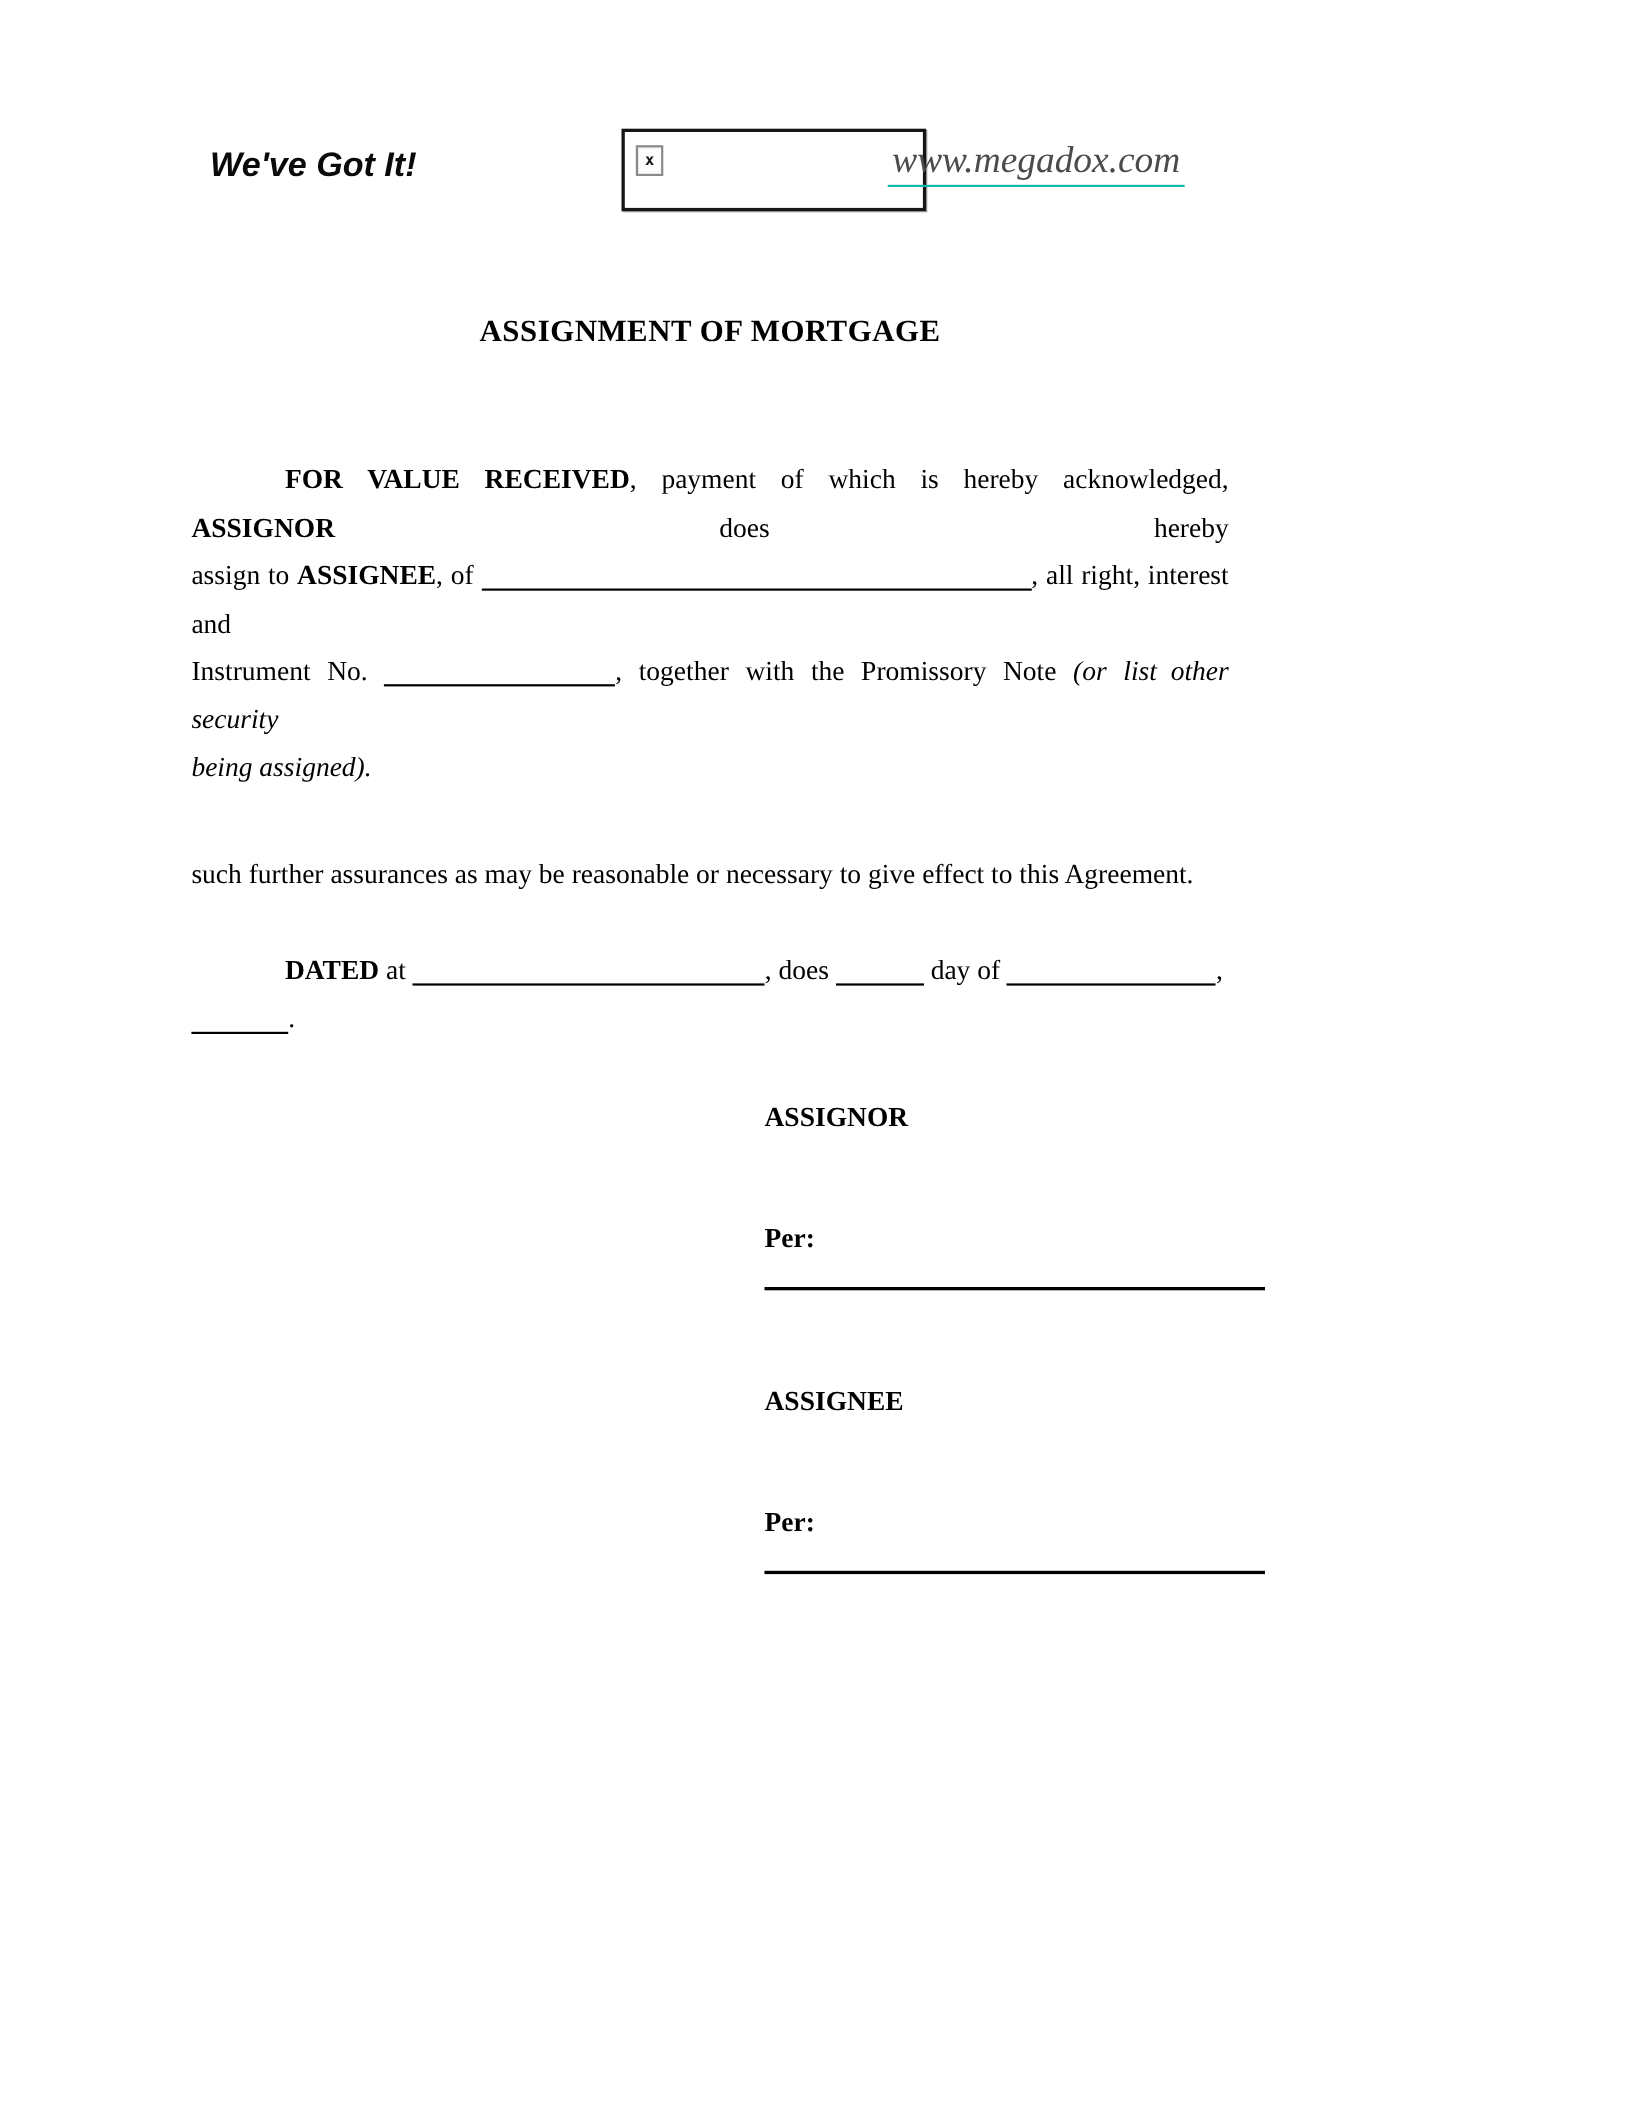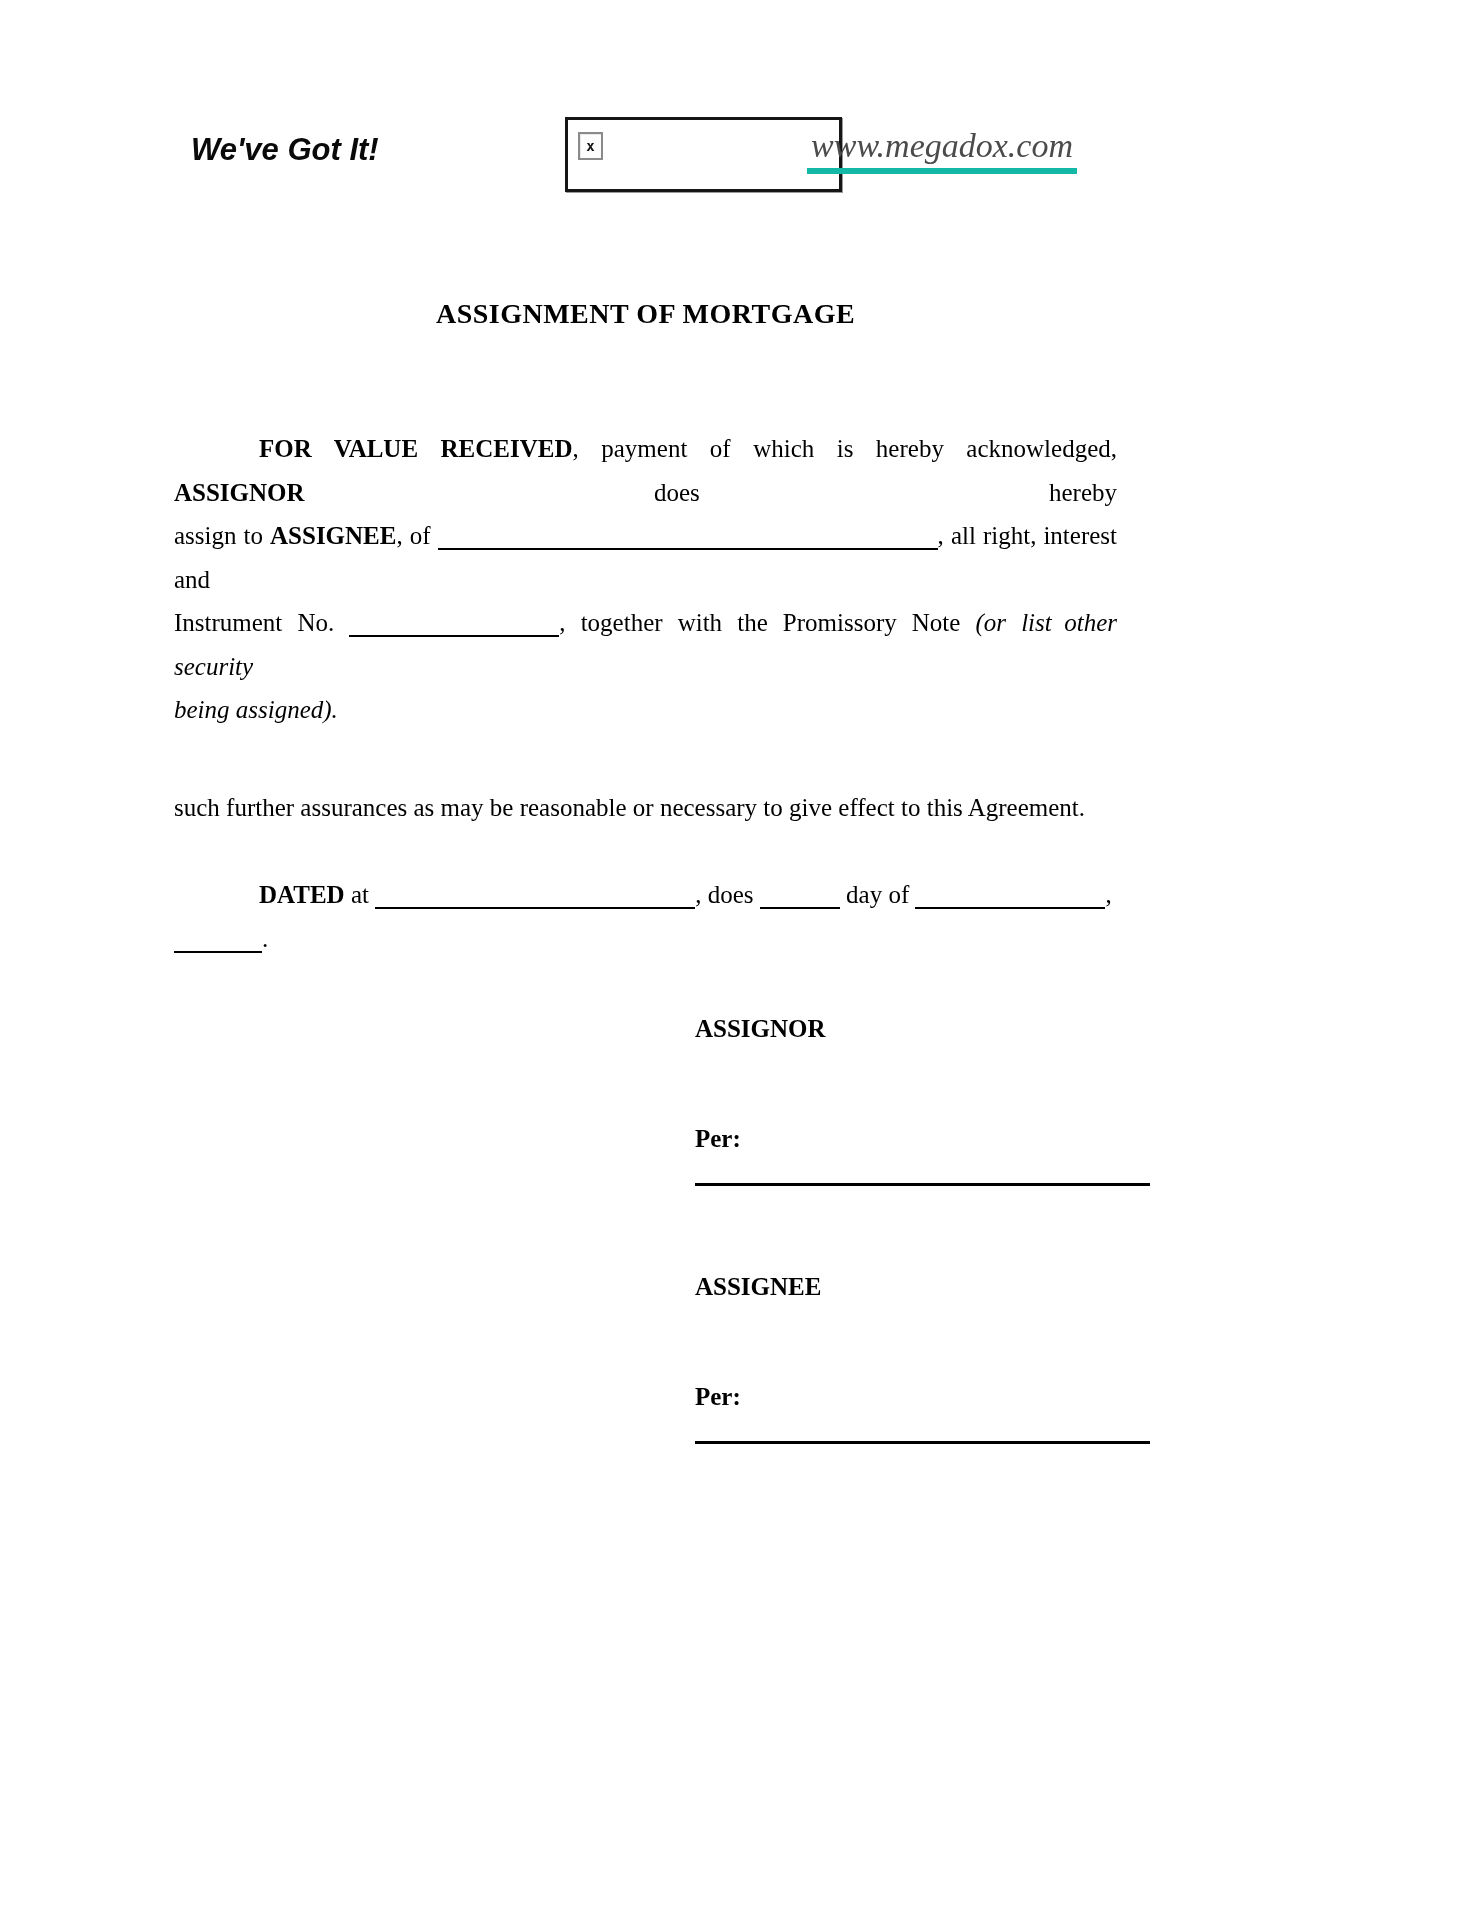--- a/index.html
+++ b/index.html
@@ -57,29 +57,29 @@
     line-height: 1;
   }
   .site-url {
     position: absolute;
     right: 212px;
     top: 95px;
     font-family: "Liberation Serif", serif;
     font-style: italic;
     font-size: 34px;
     color: #4b4b4b;
-    border-bottom: 6px solid #14b8a6;
+    border-bottom: 2px solid #14b8a6;
     padding: 0 4px 3px 4px;
     white-space: nowrap;
   }
 
   
   .content {
     position: absolute;
-    left: 0; top: 12px;
+    left: 0; top: 0;
     width: 100%;
     padding: 253px 172px 0 174px;
   }
   .doc-title {
     text-align: center;
     font-weight: bold;
     font-size: 28px;
     line-height: 34px;
     letter-spacing: 0.5px;
   }

